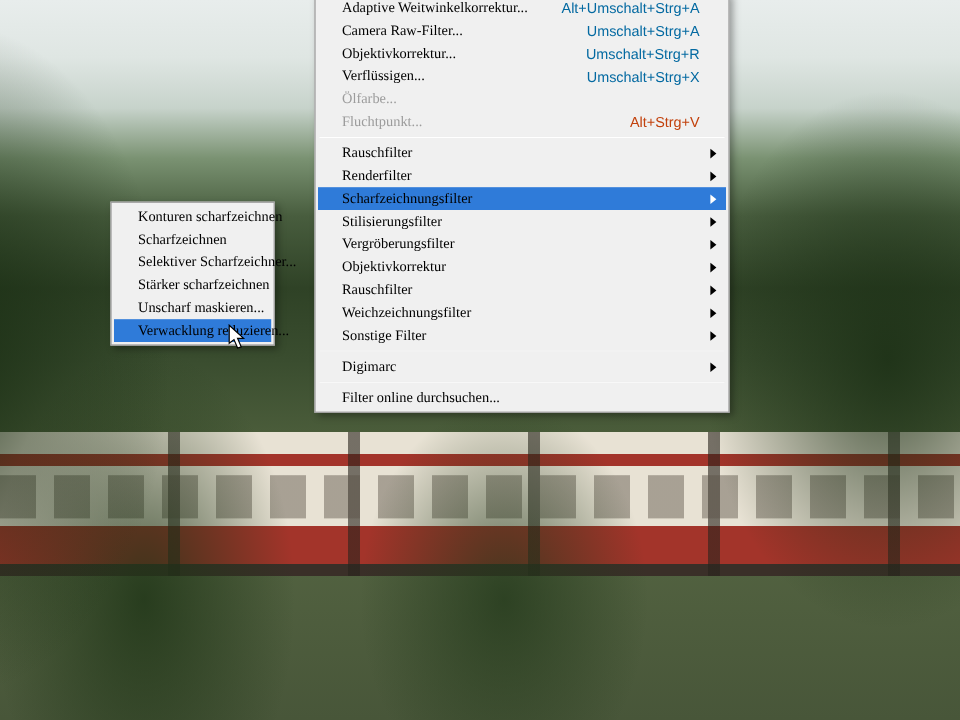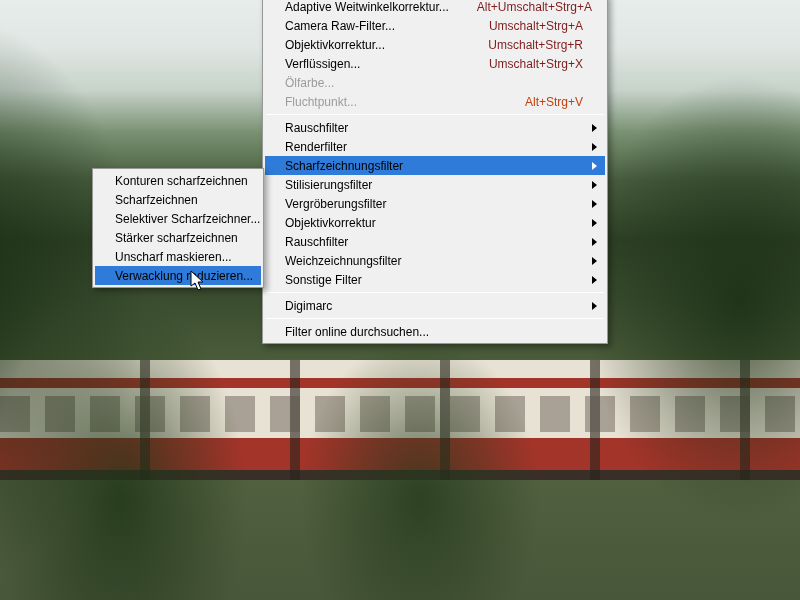--- a/index.html
+++ b/index.html
@@ -38,34 +38,34 @@
 
   .menu {
     position: absolute; background: #f0f0f0; border: 1px solid #979797;
     box-shadow: 3px 3px 6px rgba(0,0,0,0.35);
     padding: 2px;
   }
   .menu-item {
     display: flex; align-items: center; height: 19px; padding: 0 22px 0 20px;
     color: #000; white-space: nowrap; position: relative; cursor: default;
   }
-  .menu-item .label { flex: 1; }
-  .menu-item .shortcut { margin-left: 28px; color: #7f1d1d; }
+  .menu-item .label { flex: 1; font-family: Liberation Serif, serif; }
+  .menu-item .shortcut { margin-left: 28px; color: #0369a1; }
   .menu-item.disabled { color: #9c9c9c; }
   .menu-item.disabled .shortcut { color: #c2410c; }
   .menu-item.highlight { background: #2f7bd9; color: #000000; }
   .menu-item.has-sub::after {
     content: ""; position: absolute; right: 8px; top: 50%; transform: translateY(-50%);
     border-left: 5px solid #000; border-top: 4px solid transparent; border-bottom: 4px solid transparent;
   }
   .menu-item.highlight.has-sub::after { border-left-color: #fff; }
   .menu-sep { height: 1px; margin: 3px 1px; background: #d4d4d4; border-bottom: 1px solid #fff; }
 
   #main-menu { left: 262px; top: -6px; width: 346px; }
-  #sub-menu  { left: 92px;  top: 168px; width: 172px; }
+  #sub-menu  { left: 92px;  top: 168px; width: 137px; }
 
   .cursor {
     position: absolute; left: 190px; top: 270px; width: 16px; height: 22px; pointer-events: none; z-index: 50;
   }
 </style>
 </head>
 <body>
 
 <div class="canvas">
   <div class="train-band"></div>

